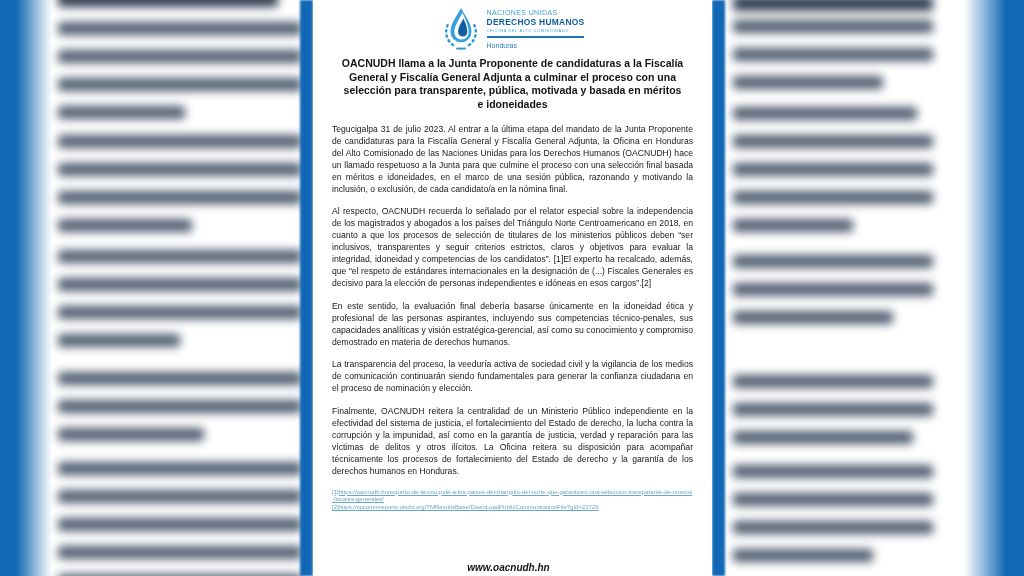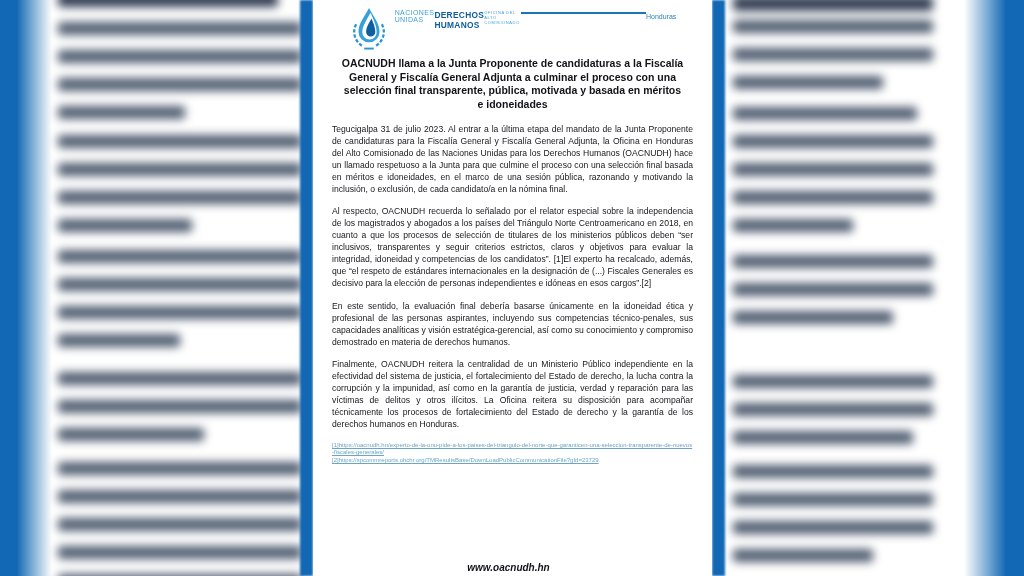--- a/index.html
+++ b/index.html
@@ -49,21 +49,21 @@
     left: 313px; top: 0;
     width: 399px; height: 576px;
     background: #ffffff;
     padding: 6px 19px 0 19px;
   }
 
   
   .logo { display: flex; justify-content: center; margin-bottom: 7px; }
   .logo-row { display: flex; align-items: flex-start; }
   .emblem { display: block; margin-right: 6px; }
-  .logo-text { display: flex; flex-direction: row; padding-top: 3px; }
+  .logo-text { display: flex; flex-direction: column; padding-top: 3px; }
   .lt1 { font-size: 7px;  letter-spacing: 0.4px; color: #3ea0d8; }
   .lt2 { font-size: 8.4px; font-weight: bold; letter-spacing: 0.3px; color: #0d5c9e; margin-top: 1px; }
   .lt3 { font-size: 4px;  letter-spacing: 0.6px; color: #3ea0d8; margin-top: 1px; }
   .logo-rule { height: 2px; background: #1b76b8; margin-top: 3px; width: 100%; }
   .lt4 { font-size: 7px; color: #2a80bc; margin-top: 4px; }
 
   
   .title {
     font-size: 10.5px;
     line-height: 13.5px;
@@ -180,25 +180,26 @@
       <div class="logo-text">
         <div class="lt1">NACIONES UNIDAS</div>
         <div class="lt2">DERECHOS HUMANOS</div>
         <div class="lt3">OFICINA DEL ALTO COMISIONADO</div>
         <div class="logo-rule"></div>
         <div class="lt4">Honduras</div>
       </div>
     </div>
   </div>
 
-  <h1 class="title">OACNUDH llama a la Junta Proponente de candidaturas a la Fiscalía General y Fiscalía General Adjunta a culminar el proceso con una selección final transparente, pública, motivada y basada en méritos e idoneidades</h1>
+  <h1 class="title">OACNUDH llama a la Junta Proponente de candidaturas a la Fiscalía General y Fiscalía General Adjunta a culminar el proceso con una selección para transparente, pública, motivada y basada en méritos e idoneidades</h1>
 
   <p class="para">Tegucigalpa 31 de julio 2023. Al entrar a la última etapa del mandato de la Junta Proponente de candidaturas para la Fiscalía General y Fiscalía General Adjunta, la Oficina en Honduras del Alto Comisionado de las Naciones Unidas para los Derechos Humanos (OACNUDH) hace un llamado respetuoso a la Junta para que culmine el proceso con una selección final basada en méritos e idoneidades, en el marco de una sesión pública, razonando y motivando la inclusión, o exclusión, de cada candidato/a en la nómina final.</p>
   <p class="para">Al respecto, OACNUDH recuerda lo señalado por el relator especial sobre la independencia de los magistrados y abogados a los países del Triángulo Norte Centroamericano en 2018, en cuanto a que los procesos de selección de titulares de los ministerios públicos deben “ser inclusivos, transparentes y seguir criterios estrictos, claros y objetivos para evaluar la integridad, idoneidad y competencias de los candidatos”. [1]El experto ha recalcado, además, que “el respeto de estándares internacionales en la designación de (...) Fiscales Generales es decisivo para la elección de personas independientes e idóneas en esos cargos”.[2]</p>
   <p class="para">En este sentido, la evaluación final debería basarse únicamente en la idoneidad ética y profesional de las personas aspirantes, incluyendo sus competencias técnico-penales, sus capacidades analíticas y visión estratégica-gerencial, así como su conocimiento y compromiso demostrado en materia de derechos humanos.</p>
+  <p class="para">La transparencia del proceso, la veeduría activa de sociedad civil y la vigilancia de los medios de comunicación continuarán siendo fundamentales para generar la confianza ciudadana en el proceso de nominación y elección.</p>
   <p class="para">Finalmente, OACNUDH reitera la centralidad de un Ministerio Público independiente en la efectividad del sistema de justicia, el fortalecimiento del Estado de derecho, la lucha contra la corrupción y la impunidad, así como en la garantía de justicia, verdad y reparación para las víctimas de delitos y otros ilícitos. La Oficina reitera su disposición para acompañar técnicamente los procesos de fortalecimiento del Estado de derecho y la garantía de los derechos humanos en Honduras.</p>
 
 
   <div class="footnotes">
     <div class="fn">[1]https://oacnudh.hn/experto-de-la-onu-pide-a-los-paises-del-triangulo-del-norte-que-garanticen-una-seleccion-transparente-de-nuevos-fiscales-generales/</div>
     <div class="fn">[2]https://spcommreports.ohchr.org/TMResultsBase/DownLoadPublicCommunicationFile?gId=23729</div>
   </div>
 
   <div class="site">www.oacnudh.hn</div>
 </div>

